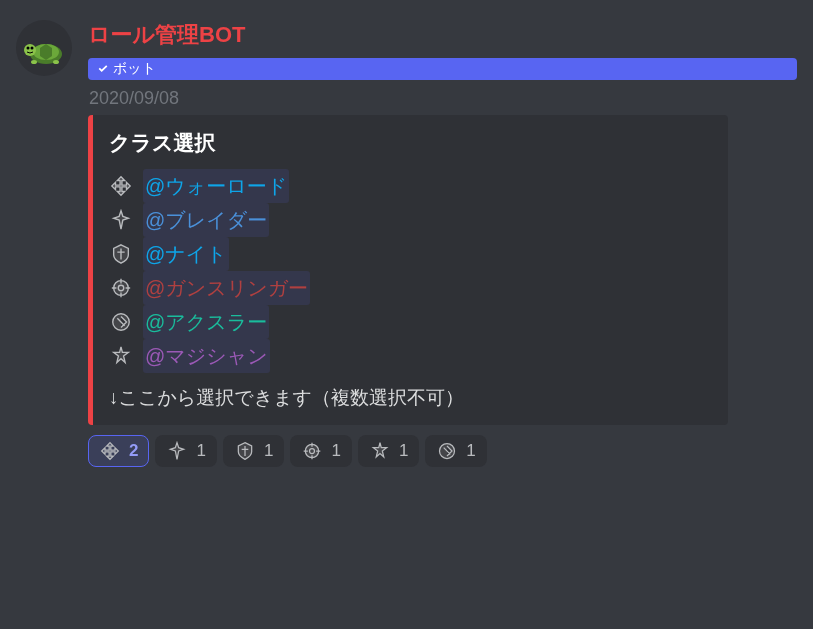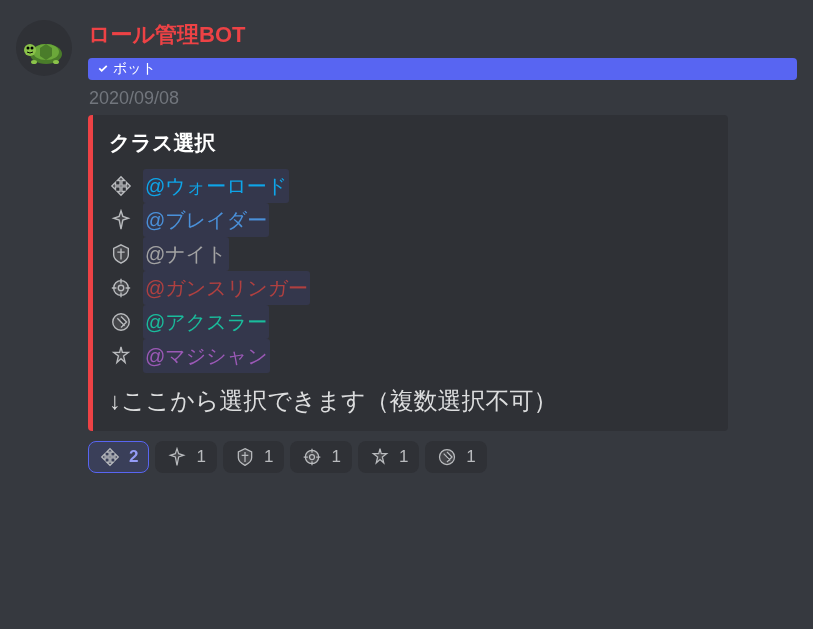--- a/index.html
+++ b/index.html
@@ -42,21 +42,21 @@
   .embed-title { color: #fff; font-size: 21px; font-weight: 700; margin-bottom: 12px; }
   .embed-desc { color: #dcddde; font-size: 20px; line-height: 1.45; margin-bottom: 22px; }
   .class-list { margin-bottom: 12px; }
   .class-item { display: flex; align-items: center; gap: 10px; font-size: 20px; line-height: 1.7; }
   .class-icon { width: 24px; height: 24px; flex-shrink: 0; display: inline-flex; align-items: center; justify-content: center; }
   .mention {
     background: rgba(88,101,242,0.12);
     padding: 0 2px; border-radius: 3px;
     font-weight: 500;
   }
-  .embed-footer { color: #dcddde; font-size: 24px; }
+  .embed-footer { color: #dcddde; font-size: 19px; }
   .reactions {
     display: flex; gap: 6px; margin-top: 10px;
   }
   .reaction {
     background: #2f3136;
     border-radius: 8px;
     padding: 4px 10px;
     display: inline-flex; align-items: center; gap: 8px;
     font-size: 17px; color: #b9bbbe;
     cursor: pointer;
@@ -119,21 +119,21 @@
               </svg>
             </span>
             <span class="mention" style="color:#4a90d9">@ブレイダー</span>
           </div>
           <div class="class-item">
             <span class="class-icon">
               <svg width="22" height="22" viewBox="0 0 24 24" fill="none" stroke="#b9bbbe" stroke-width="1.5">
                 <path d="M12 2 L20 6 L20 13 C20 18 12 22 12 22 C12 22 4 18 4 13 L4 6 Z M12 6 L12 18 M8 10 L16 10" fill="#b9bbbe" fill-opacity="0.15"></path>
               </svg>
             </span>
-            <span class="mention" style="color:#a3a3a3">@ナイト</span>
+            <span class="mention" style="color:#0ea5e9">@ナイト</span>
           </div>
           <div class="class-item">
             <span class="class-icon">
               <svg width="22" height="22" viewBox="0 0 24 24" fill="none" stroke="#b9bbbe" stroke-width="1.5">
                 <path d="M12 4 A8 8 0 1 0 12 20 A8 8 0 1 0 12 4 M12 9 A3 3 0 1 0 12 15 A3 3 0 1 0 12 9 M2 12 L7 12 M17 12 L22 12 M12 2 L12 7 M12 17 L12 22" fill="#b9bbbe" fill-opacity="0.15"></path>
               </svg>
             </span>
             <span class="mention" style="color:#b04040">@ガンスリンガー</span>
           </div>
           <div class="class-item">

